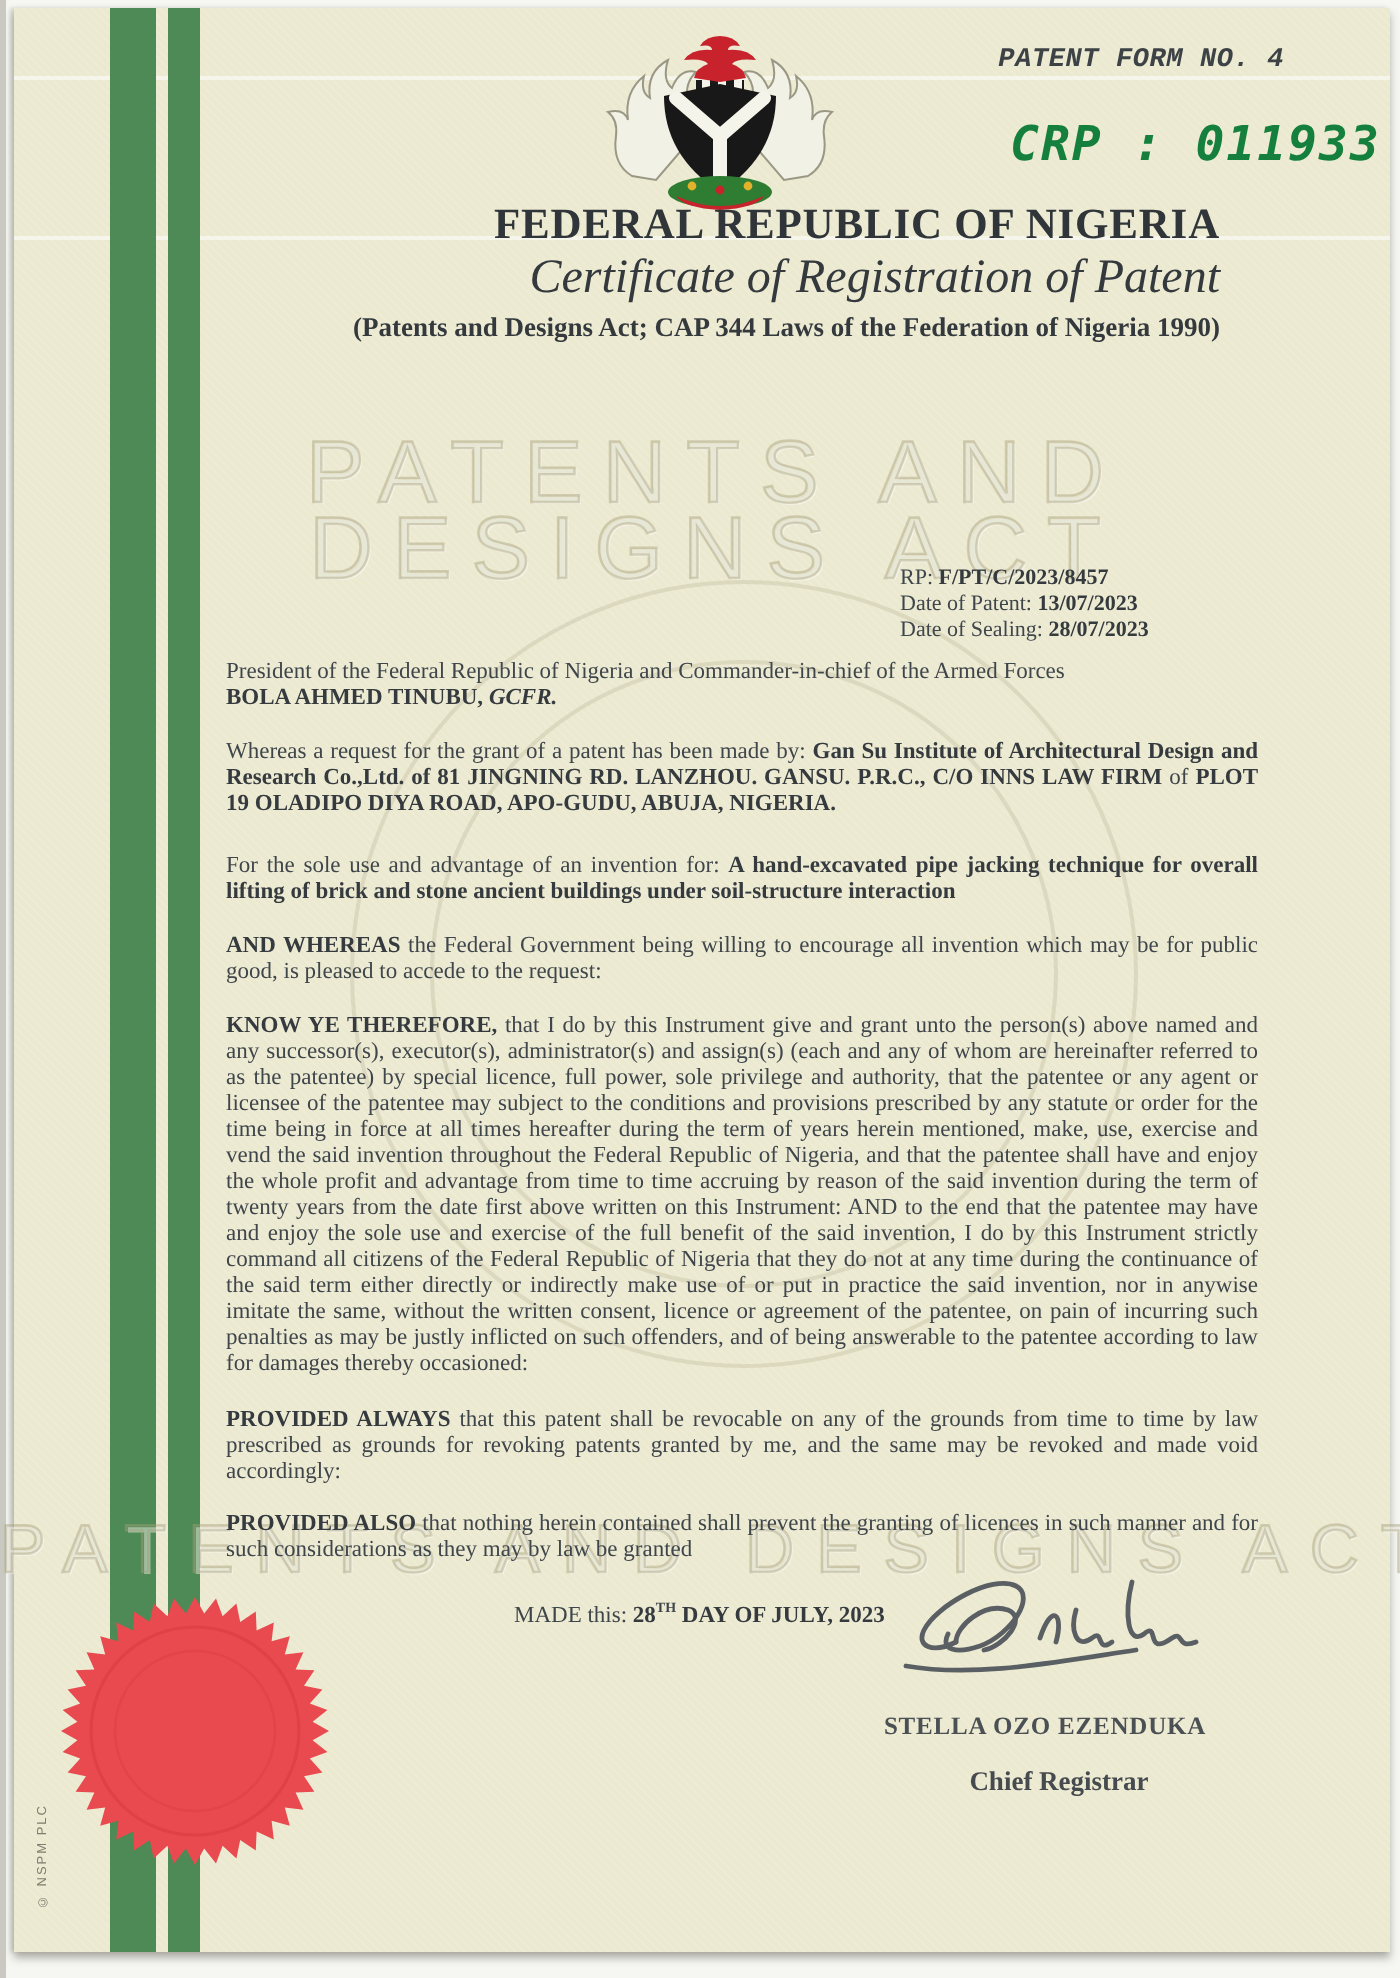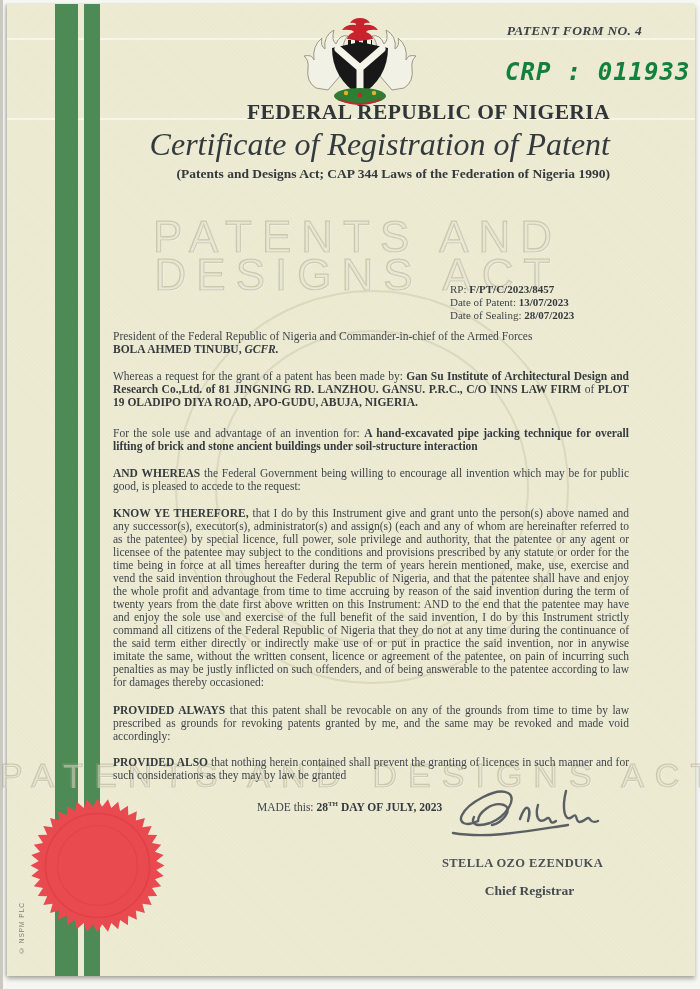--- a/index.html
+++ b/index.html
@@ -17,32 +17,32 @@
   }
   .scan-left-edge{position:absolute;left:0;top:0;width:3px;height:989px;background:#c9c9c1;}
   .crease{position:absolute;left:7px;width:688px;height:2px;background:rgba(255,255,255,0.55);}
   
   .stripe{position:absolute;top:4px;height:972px;background:#4d8a55;}
   .stripe-a{left:55px;width:23px;}
   .stripe-b{left:84px;width:16px;}
   
   .form-no{
     position:absolute;left:430px;top:23px;width:212px;text-align:right;
-    font-family:Liberation Serif, serif;font-style:italic;font-weight:bold;
+    font-family:Liberation Mono, monospace;font-style:italic;font-weight:bold;
     font-size:13.5px;color:#3c4246;letter-spacing:0.3px;
   }
   .crp{
     position:absolute;left:505px;top:58px;
     font-family:"DejaVu Sans Mono", monospace;font-style:italic;font-weight:600;
     font-size:24px;color:#15803d;letter-spacing:1px;
   }
   .coa{position:absolute;left:298px;top:16px;width:124px;height:92px;}
   .title-block{position:absolute;left:105px;top:100px;width:505px;text-align:right;color:#2f3538;}
   .country{font-size:21.5px;font-weight:bold;letter-spacing:0.4px;margin:0;}
-  .cert-title{font-size:32px;font-style:italic;margin:1px 0 0 0;font-weight:500;color:#33393c;}
+  .cert-title{font-size:24px;font-style:italic;margin:1px 0 0 0;font-weight:500;color:#33393c;}
   .act-line{font-size:13.5px;font-weight:bold;margin:3px 0 0 0;color:#33393c;}
   
   .wm{
     position:absolute;font-family:"Liberation Sans", sans-serif;font-weight:normal;
     color:rgba(170,165,128,0.16);
     -webkit-text-stroke:1.2px rgba(166,160,122,0.42);
     text-shadow:1px 1px 0 rgba(255,255,255,0.45);
     white-space:nowrap;
   }
   .wm-top{left:105px;top:218px;width:505px;text-align:center;font-size:44px;letter-spacing:10px;line-height:38px;}

